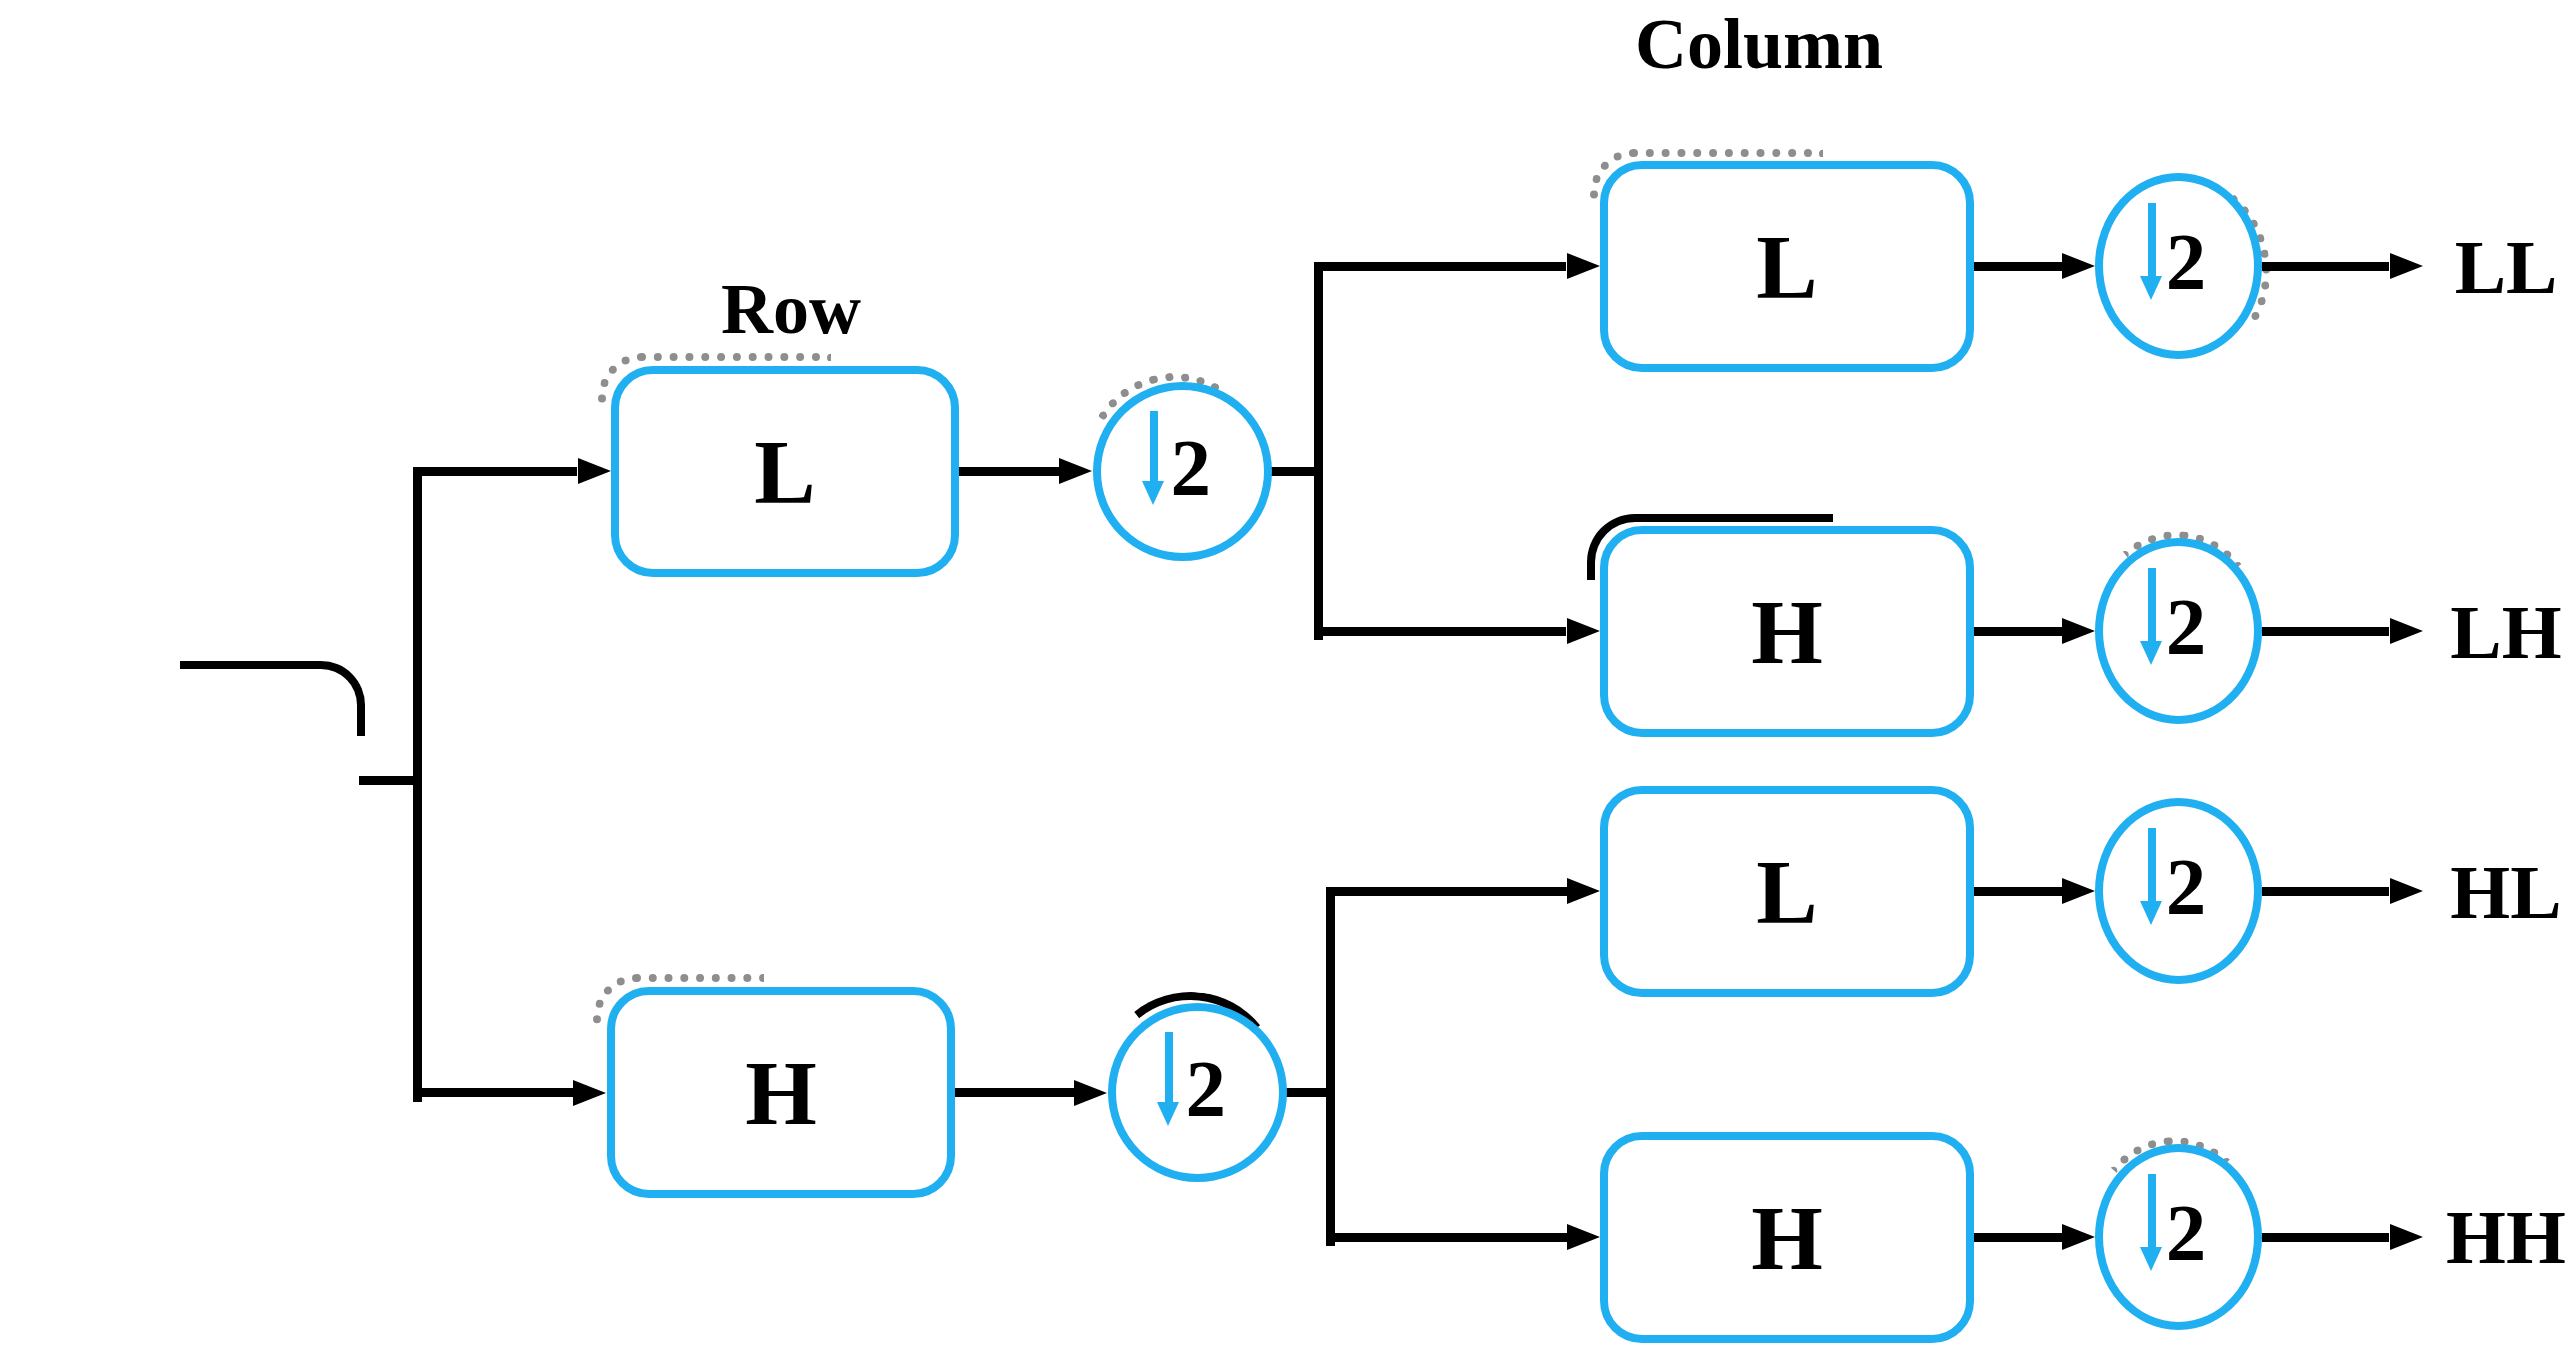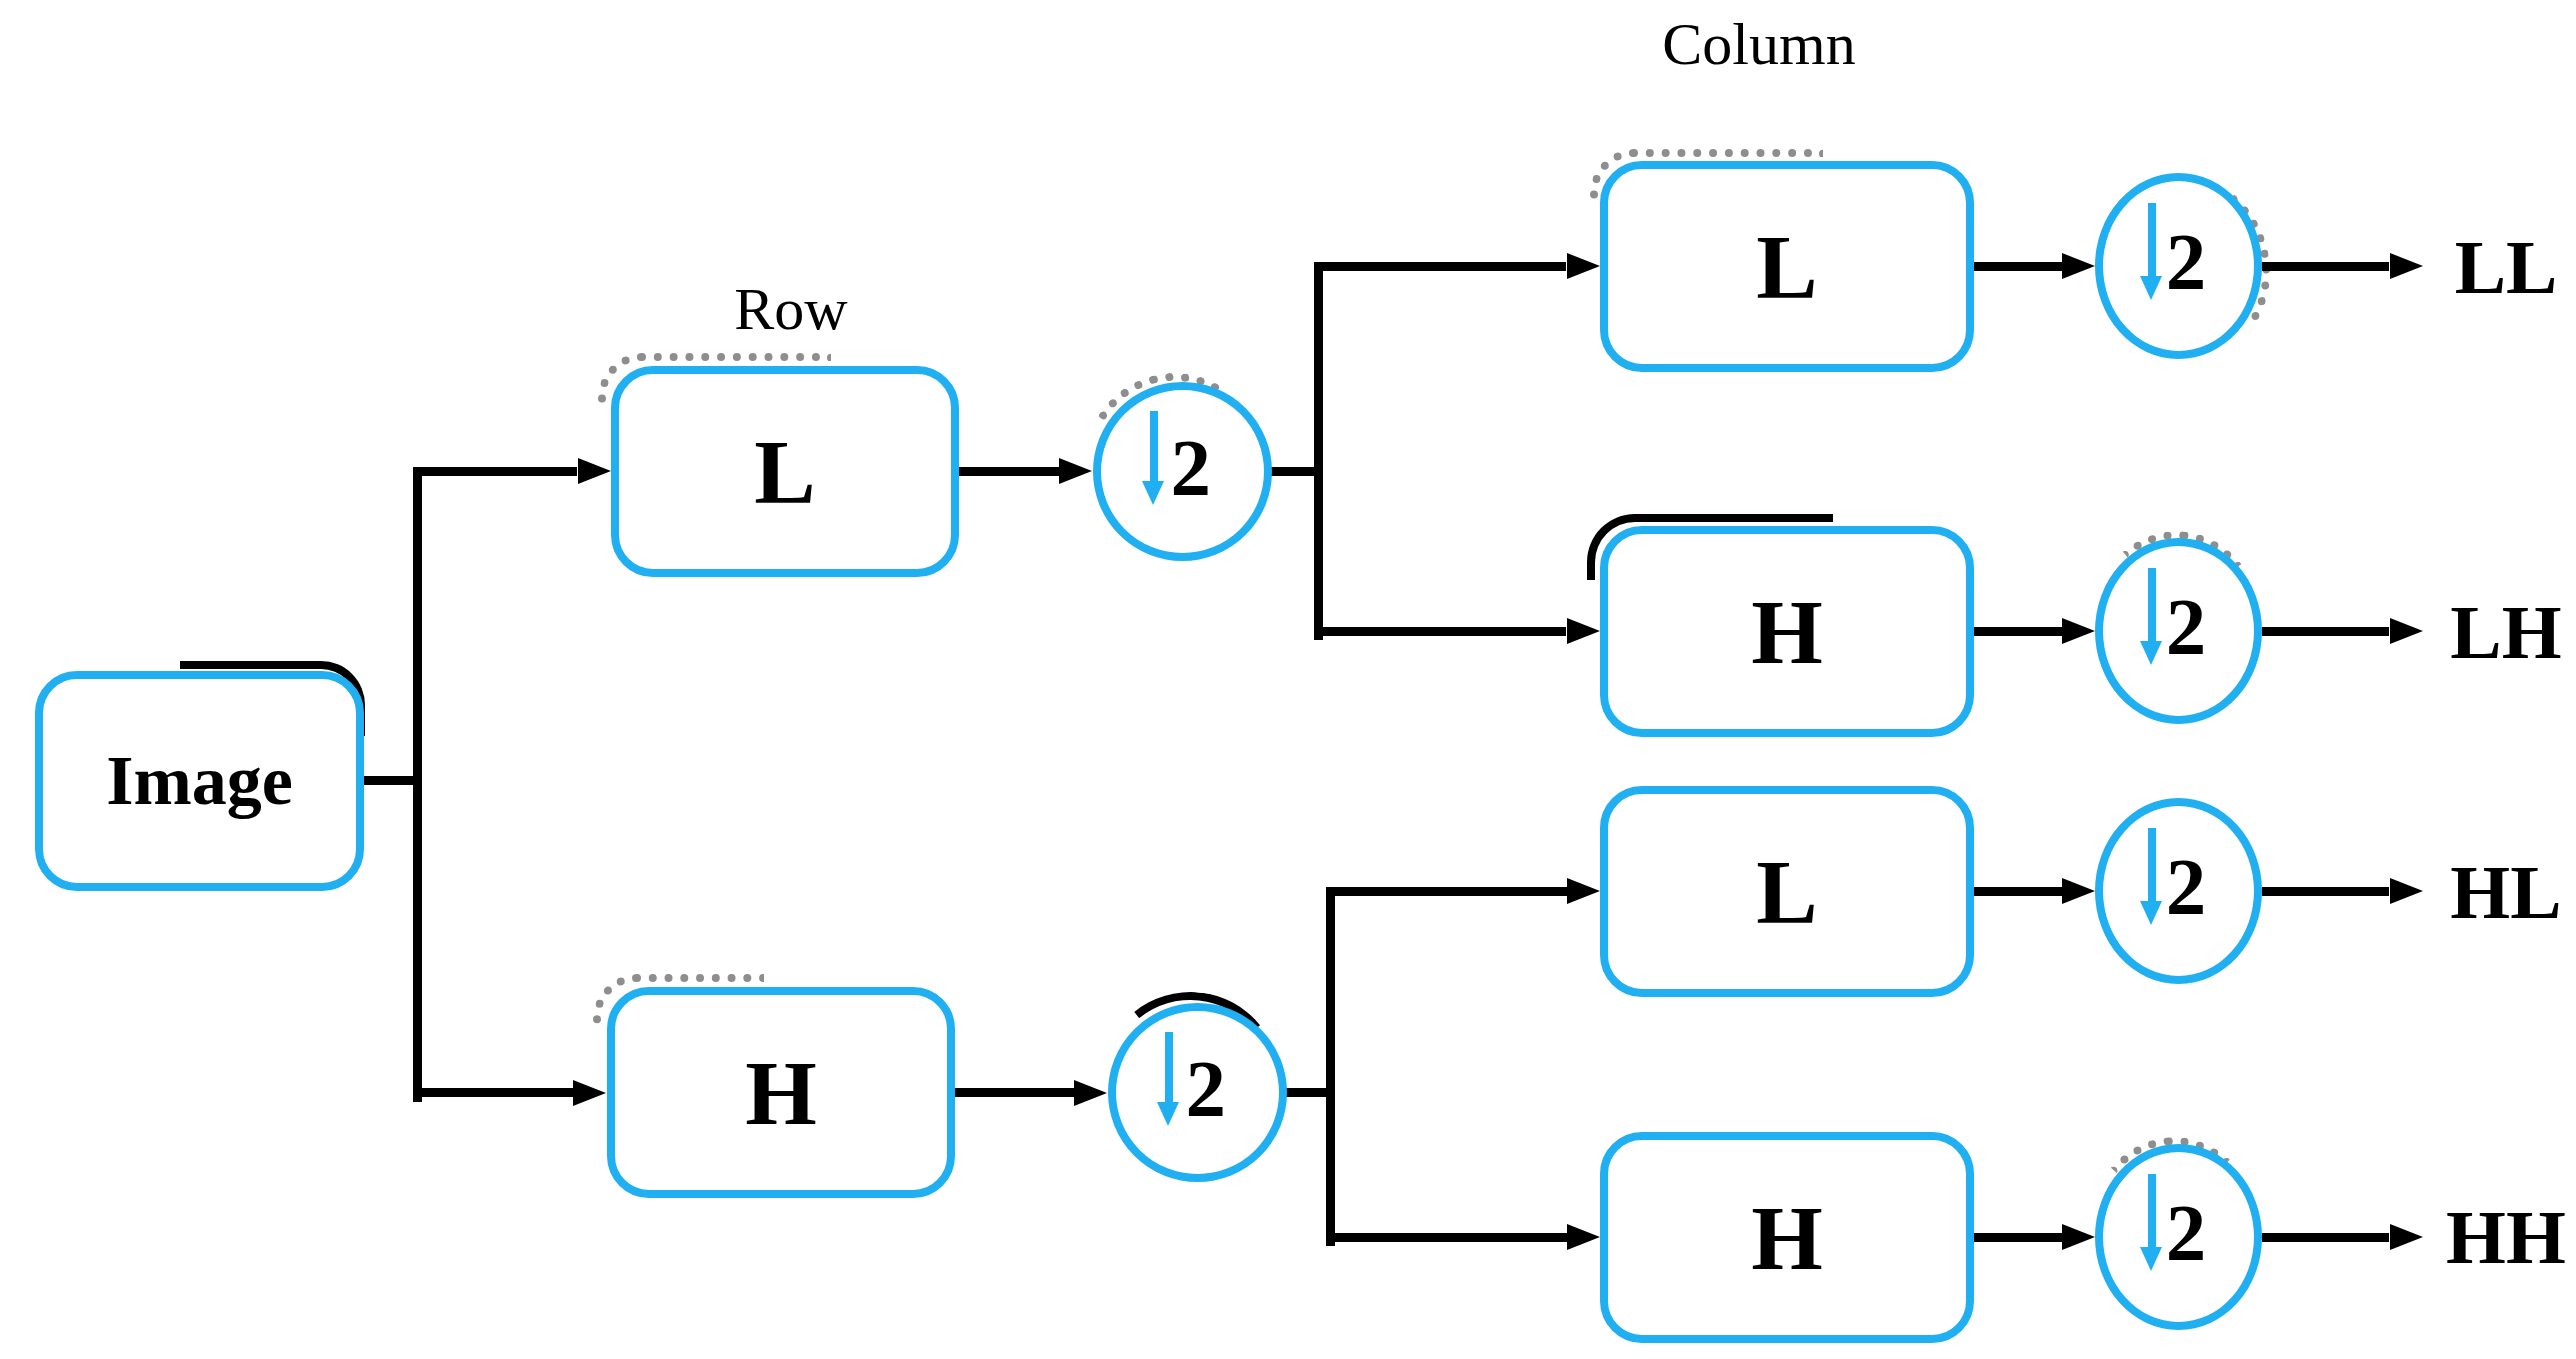--- a/index.html
+++ b/index.html
@@ -55,21 +55,21 @@
   .hline{position:absolute;height:8.8px;background:var(--line);z-index:1;}
   .vline{position:absolute;width:8.8px;background:var(--line);z-index:1;}
   .ah{
     position:absolute;width:0;height:0;z-index:1;
     border-top:13px solid transparent;
     border-bottom:13px solid transparent;
     border-left:33px solid var(--line);
   }
   .title{
     position:absolute;display:flex;align-items:center;justify-content:center;
-    font-weight:400;font-size:60px;line-height:1;z-index:2;
+    font-weight:700;font-size:72px;line-height:1;z-index:2;
   }
   .outlbl{
     position:absolute;display:flex;align-items:center;justify-content:center;
     font-weight:700;font-size:77px;line-height:1;z-index:2;
   }
   .shadow{position:absolute;box-sizing:border-box;z-index:0;border:0 none;}
   .sh-box-gray{
     border-top:8.8px dotted var(--shadow);
     border-left:8.8px dotted var(--shadow);
     border-top-left-radius:44px;
@@ -155,23 +155,20 @@
 
   <div class="hline" style="left:2262px;top:262px;width:127px;"></div>
   <div class="ah" style="left:2390px;top:253px;"></div>
   <div class="hline" style="left:2262px;top:627px;width:127px;"></div>
   <div class="ah" style="left:2390px;top:618px;"></div>
   <div class="hline" style="left:2262px;top:887px;width:127px;"></div>
   <div class="ah" style="left:2390px;top:878px;"></div>
   <div class="hline" style="left:2262px;top:1233px;width:127px;"></div>
   <div class="ah" style="left:2390px;top:1224px;"></div>
 
-  <div class="box" style="left:35px;top:671px;width:329px;height:220px;font-size:70px;">
-    <span>Image</span>
-  </div>
 
   <div class="box" style="left:611px;top:366px;width:348px;height:211px;">
     <span>L</span>
   </div>
 
   <div class="box" style="left:607px;top:987px;width:348px;height:211px;">
     <span>H</span>
   </div>
 
   <div class="box" style="left:1600px;top:161px;width:374px;height:211px;">

